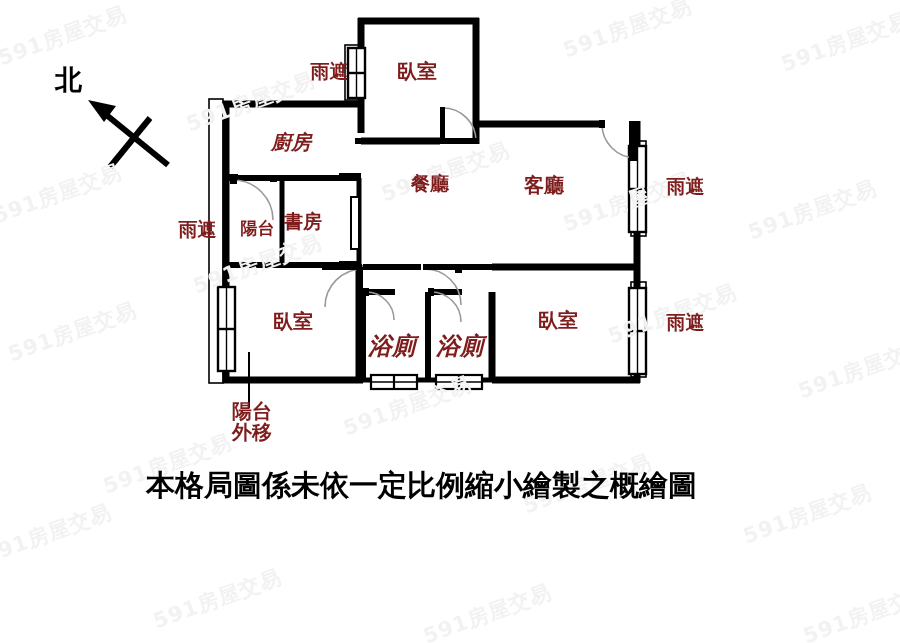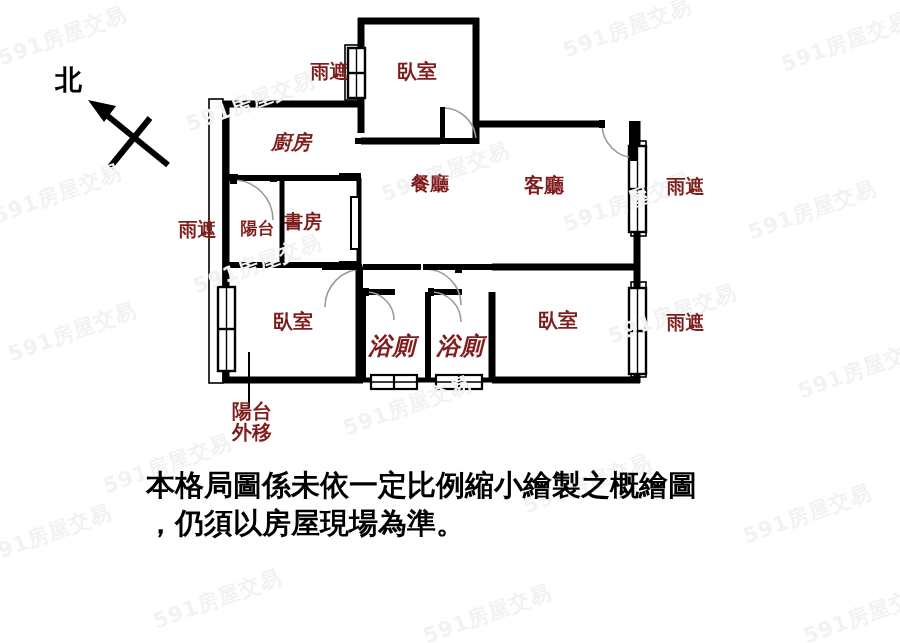--- a/index.html
+++ b/index.html
@@ -313,16 +313,15 @@
 
   <div class="rlabel sz19 vstack" style="left:676px; top:322px; transform:translate(-50%,-50%);">雨遮</div>
 
   <div class="rlabel sz20" style="left:252px; top:422px; transform:translate(-50%,-50%);">
     <div>陽台</div>
     <div>外移</div>
   </div>
 
   <div class="caption">
     <div>本格局圖係未依一定比例縮小繪製之概繪圖</div>
-    <div>，仍須以房屋現場為準。</div>
   </div>
 
 </div>
 
 </body></html>

